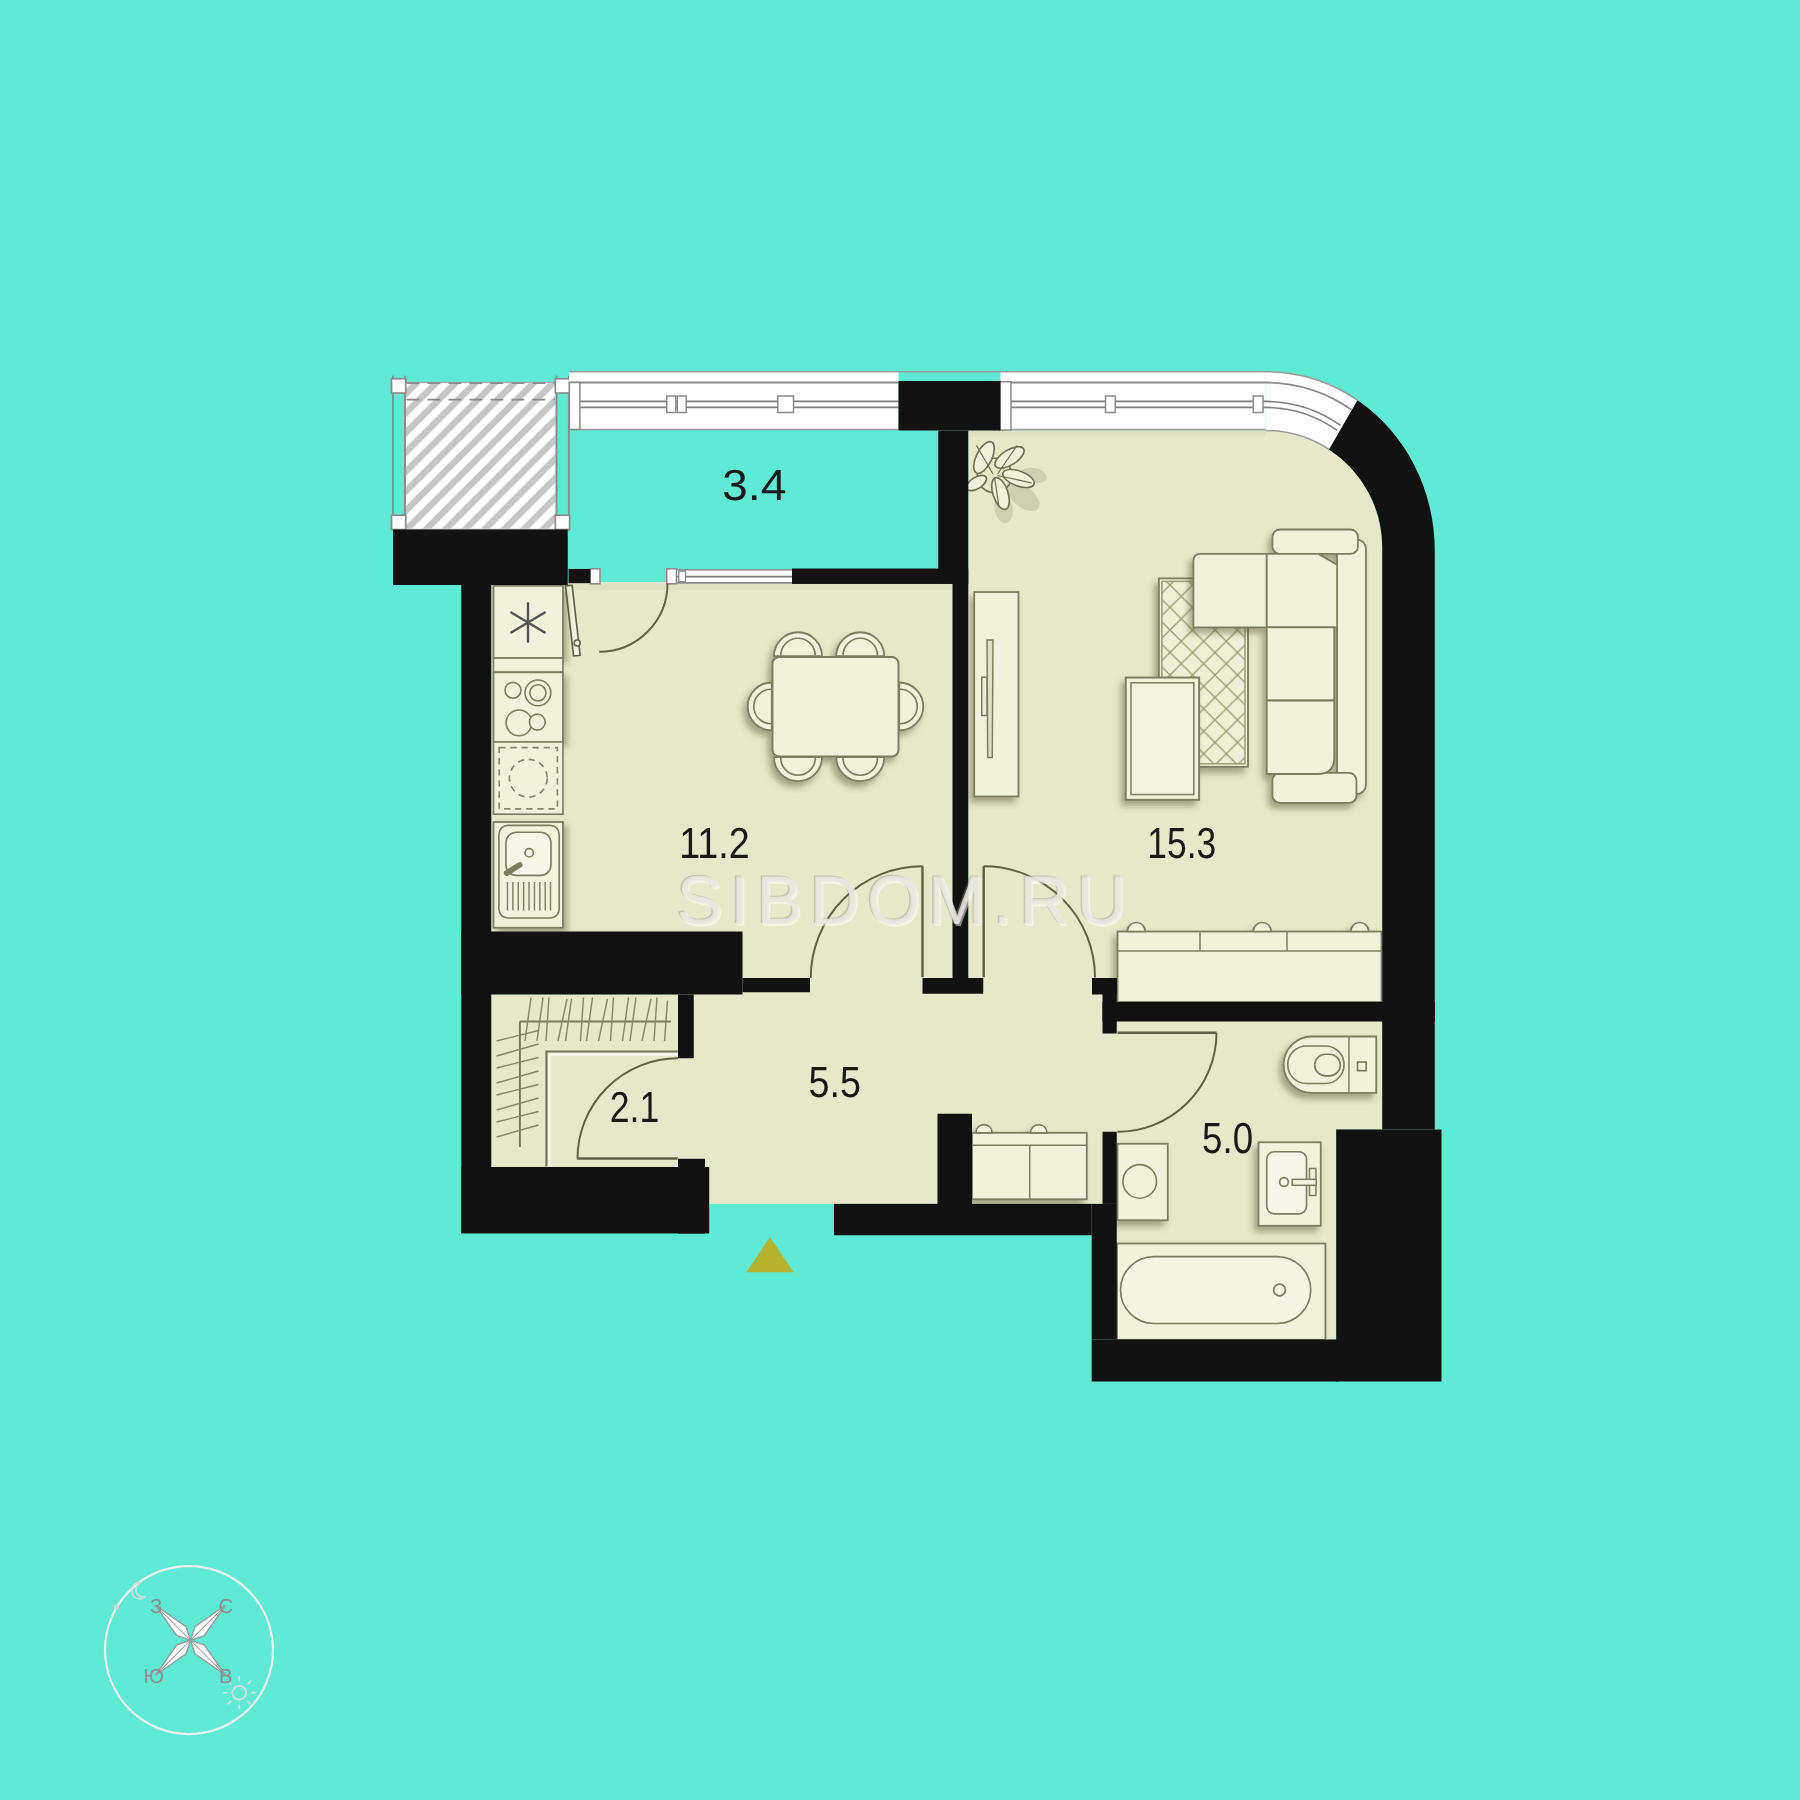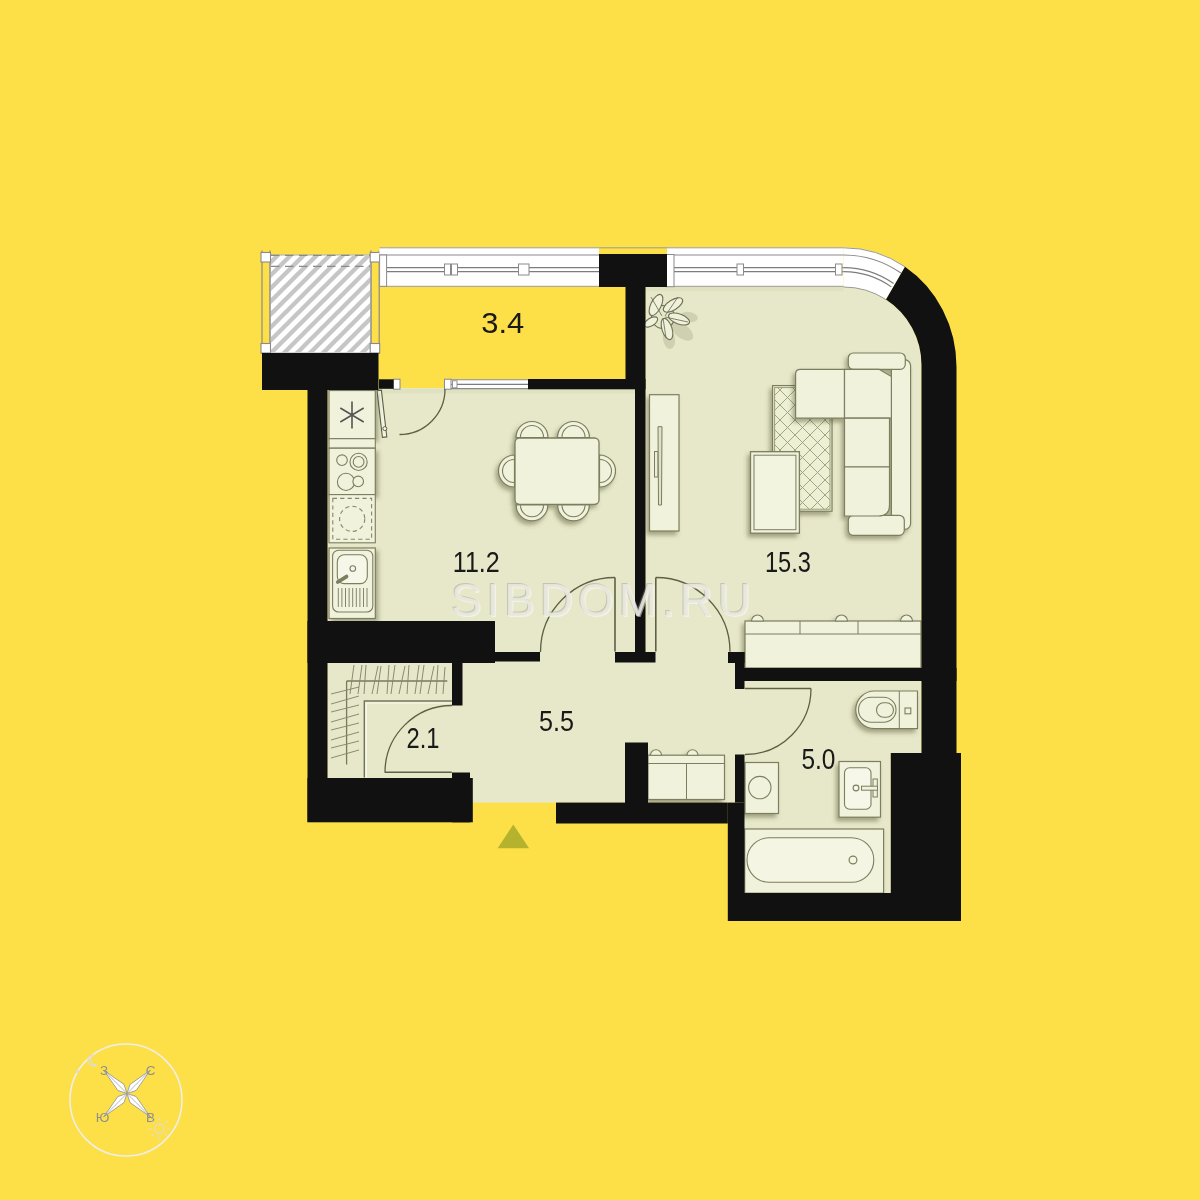--- a/index.html
+++ b/index.html
@@ -1,16 +1,16 @@
 <!DOCTYPE html>
 <html><head>
 <meta charset="utf-8">
 <style>
   html,body{margin:0;padding:0;background:#ffffff;width:1200px;height:1200px;overflow:hidden;}
-  #plan{position:relative;width:1200px;height:1200px;background:#fde047;font-family:"Liberation Sans",sans-serif;-webkit-font-smoothing:antialiased;}
+  #plan{position:relative;width:1200px;height:1200px;background:#5eead4;font-family:"Liberation Sans",sans-serif;-webkit-font-smoothing:antialiased;}
   svg{position:absolute;left:0;top:0;}
   text{font-family:"Liberation Sans",sans-serif;}
   .lbl{fill:#191919;font-size:29px;}
   .wm{fill:#e9e9e0;opacity:0.85;font-size:46px;letter-spacing:2px;}
 </style>
 </head>
 <body>
 <div id="plan">
 <svg width="1200" height="1200" viewBox="0 0 1200 1200">
 <defs>

